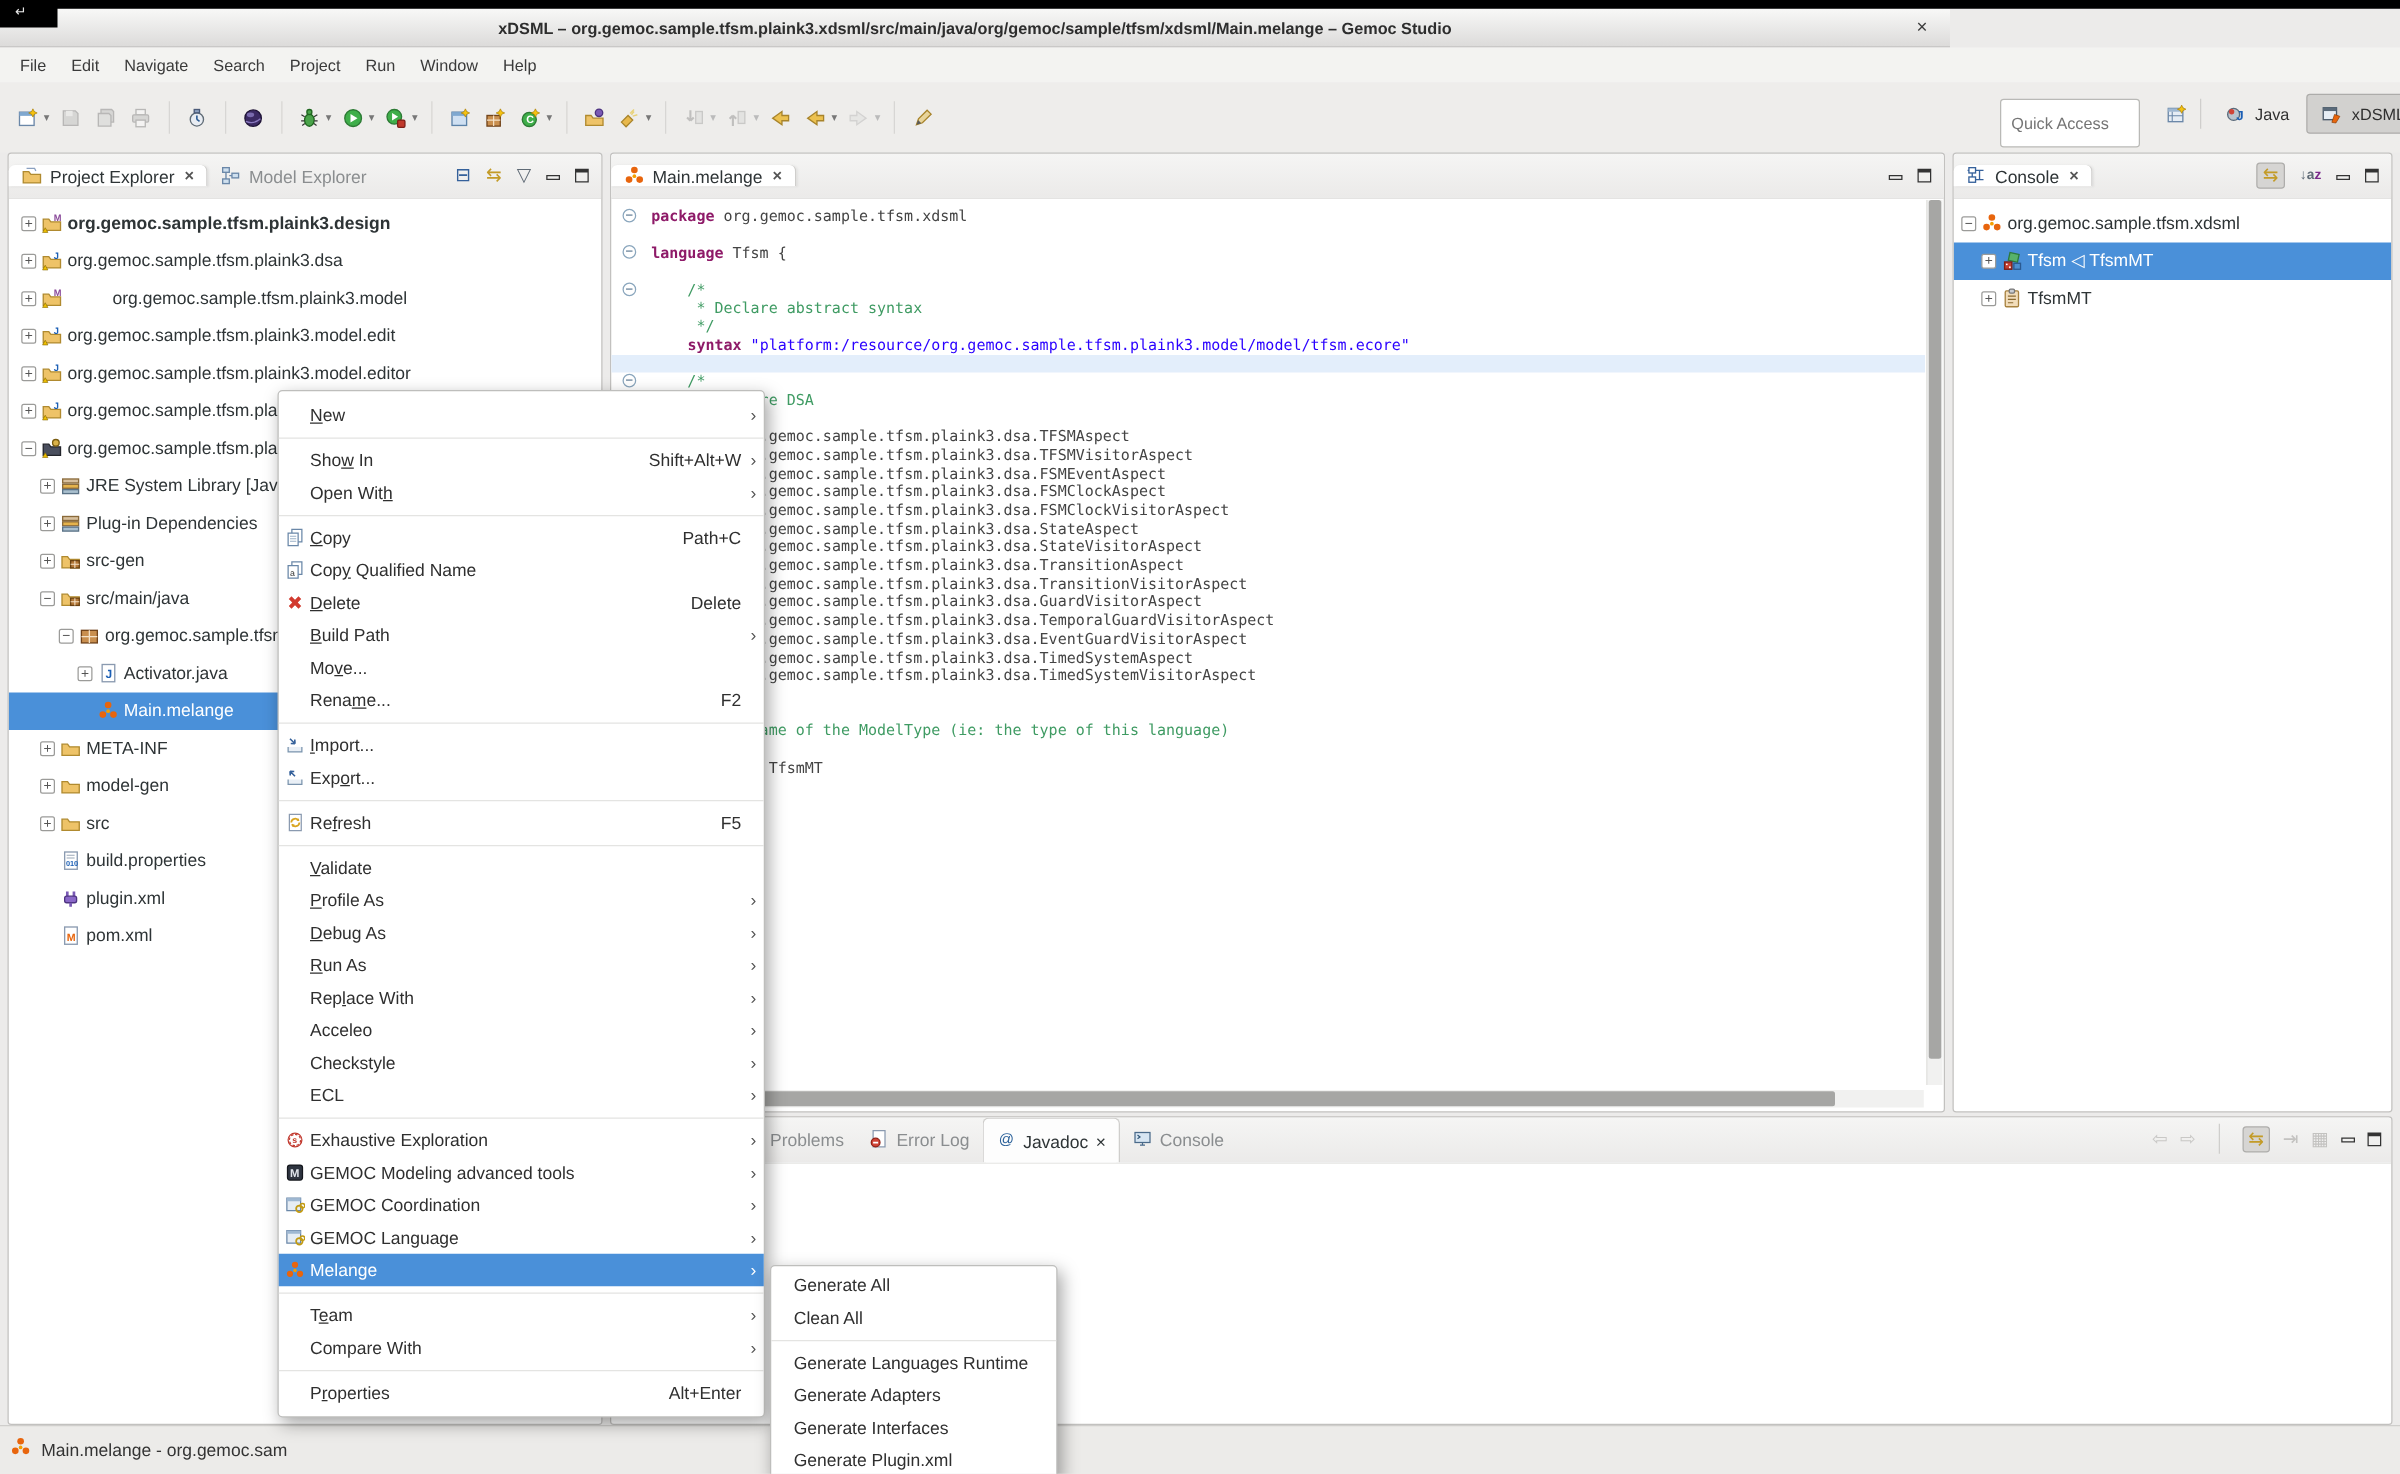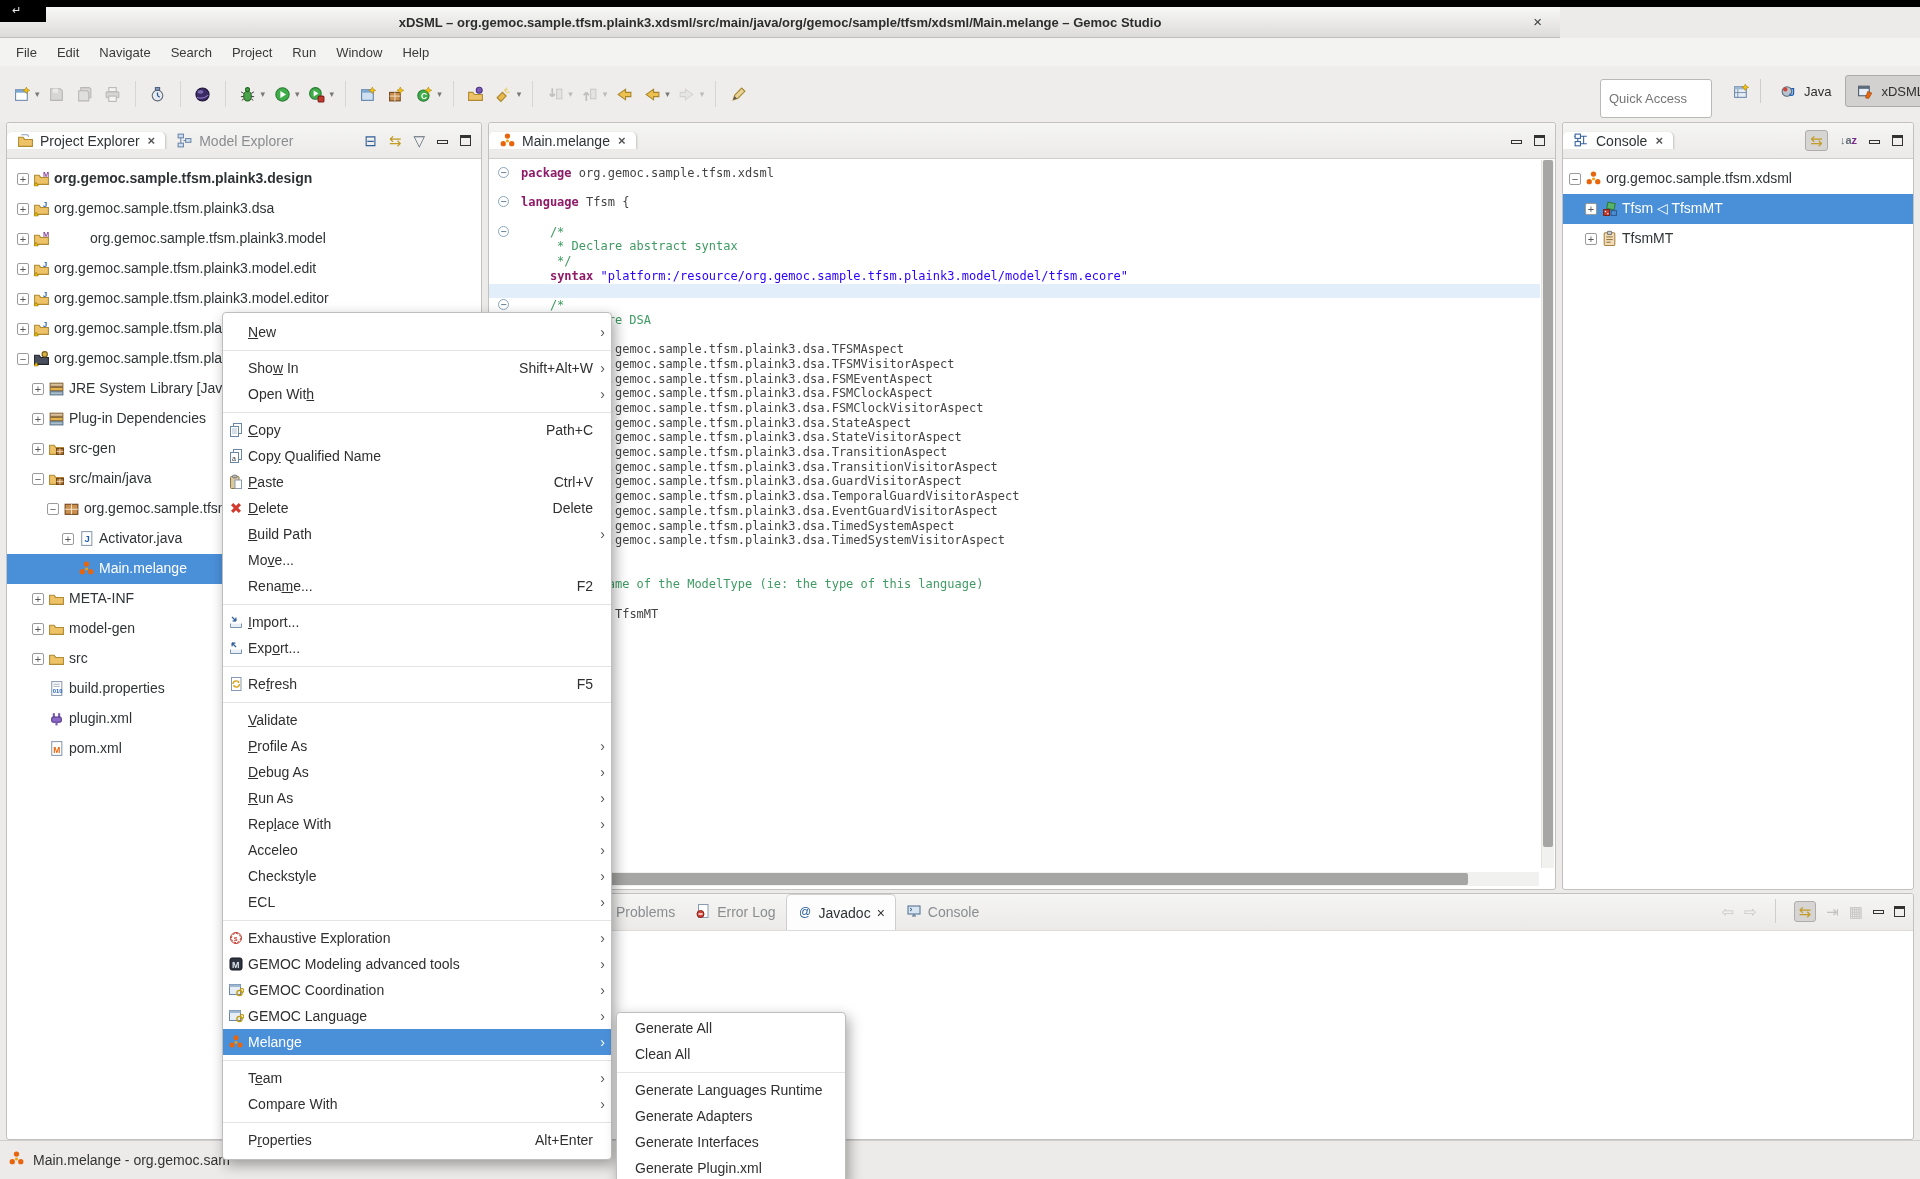--- a/index.html
+++ b/index.html
@@ -761,29 +761,20 @@
     <div class="mitem">
       <span class="mic"><svg viewBox="0 0 16 16">
           <rect x="5.5" y="1.5" width="8" height="10" fill="#fff" stroke="#6a87a8"></rect>
           <rect x="2.5" y="4.5" width="8" height="10" fill="#fff" stroke="#6a87a8"></rect>
           <text x="4" y="12.5" font-size="7" fill="#333">a</text>
         </svg></span>
       <span>Cop<span class="u">y</span> Qualified Name</span>
     </div>
     <div class="mitem">
       <span class="mic"><svg viewBox="0 0 16 16">
-          <rect x="2.5" y="2.5" width="8.5" height="12" rx="1" fill="#d9c9a0" stroke="#8a7748"></rect>
-          <rect x="4.5" y="1.2" width="4.5" height="2.6" rx="1" fill="#b9b9b9" stroke="#777"></rect>
-          <rect x="7" y="6" width="6.5" height="8.5" fill="#fff" stroke="#8a9ab0"></rect>
-        </svg></span>
-      <span><span class="u">P</span>aste</span>
-      <span class="maccel">Ctrl+V</span>
-    </div>
-    <div class="mitem">
-      <span class="mic"><svg viewBox="0 0 16 16">
           <path d="M3 5.2L5.2 3 8 5.8 10.8 3 13 5.2 10.2 8 13 10.8 10.8 13 8 10.2 5.2 13 3 10.8 5.8 8z" fill="#d23b2f"></path>
         </svg></span>
       <span><span class="u">D</span>elete</span>
       <span class="maccel">Delete</span>
     </div>
     <div class="mitem">
       <span><span class="u">B</span>uild Path</span>
       <span class="marrow">›</span>
     </div>
     <div class="mitem">

